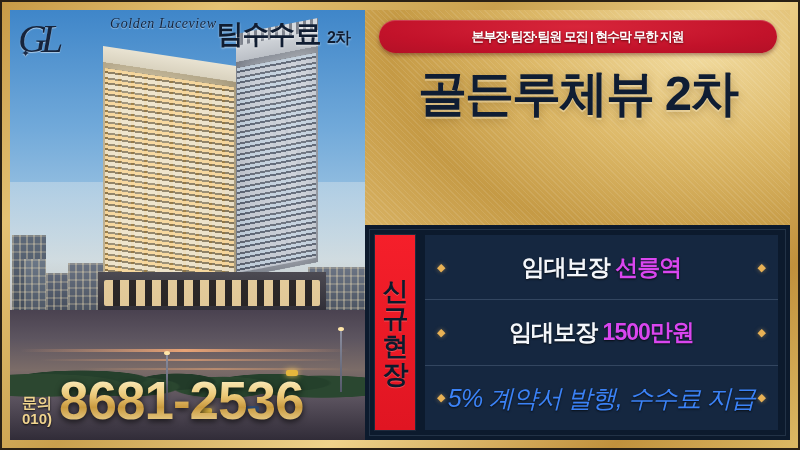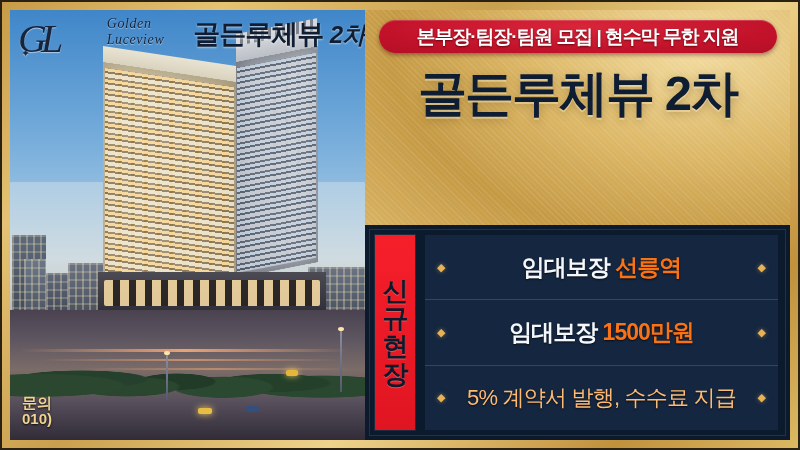--- a/index.html
+++ b/index.html
@@ -146,21 +146,21 @@
   .logo-script{
     font-family:"Liberation Serif","DejaVu Serif",serif;
     font-style:italic;font-size:14px;color:#14233b;
     letter-spacing:.6px;margin-left:26px;margin-bottom:-2px;
     text-shadow:0 1px 1px rgba(255,255,255,.5);
   }
   .logo-kr{
     font-size:27px;font-weight:bold;color:#101d32;letter-spacing:-1px;
     text-shadow:0 1px 2px rgba(255,255,255,.55);white-space:nowrap;
   }
-  .logo-kr .sm{font-size:24px;font-style:italic;}
+  .logo-kr .sm{font-size:16px;}
 
   
   .phone{position:absolute;left:12px;bottom:14px;display:flex;align-items:flex-end;gap:7px;margin-top:40px;}
   .phone-label{display:flex;flex-direction:column;align-items:center;line-height:1.02;
     font-size:15px;font-weight:bold;color:#f0d48f;
     text-shadow:0 1px 2px rgba(0,0,0,.85);}
   .phone-num{
     font-family:"Liberation Sans","DejaVu Sans",sans-serif;
     font-size:53px;font-weight:bold;letter-spacing:-1px;line-height:.92;
     background:linear-gradient(#fdf0c6 0%,#ecc877 38%,#c99a3f 62%,#f2dc9f 100%);
@@ -189,21 +189,21 @@
 
   .pill{
     position:relative;z-index:2;
     margin:10px auto 0;width:398px;height:33px;
     border-radius:17px;
     background:radial-gradient(110% 160% at 50% 20%,#d8253a 0%,#c2122a 45%,#9d0d22 100%);
     box-shadow:0 2px 4px rgba(70,10,16,.45), inset 0 1px 0 rgba(255,255,255,.18);
     display:flex;align-items:center;justify-content:center;
   }
   .pill span{
-    font-size:19px;font-weight:bold;color:#fff;letter-spacing:-1.1px;white-space:nowrap;
+    font-size:13px;font-weight:bold;color:#fff;letter-spacing:-1.1px;white-space:nowrap;
     text-shadow:0 1px 2px rgba(80,0,8,.8);
   }
 
   .big-title{
     position:relative;z-index:2;text-align:center;margin-top:8px;
     font-size:49px;font-weight:bold;color:#0f1d33;letter-spacing:-2px;white-space:nowrap;
     text-shadow:0 2px 0 rgba(255,240,200,.45), 0 3px 10px rgba(120,85,25,.45);
   }
 
   
@@ -238,24 +238,25 @@
   .row + .row{border-top:1px solid rgba(160,180,210,.22);}
   .row .dia{
     flex:0 0 auto;color:#e8b155;font-size:11px;line-height:1;
     text-shadow:0 0 4px rgba(232,177,85,.5);
   }
   .row .body{flex:1;text-align:center;}
   .r-txt{
     font-size:23px;font-weight:bold;color:#f4f7fb;letter-spacing:-1px;white-space:nowrap;
     text-shadow:0 1px 2px rgba(0,0,0,.7);
   }
-  .r-txt .hl{color:#f97316;}
+  .r-txt .hl{color:#d946ef;}
   .r-small{
-    font-size:22px;color:#fdba74;letter-spacing:-.8px;line-height:1.38;white-space:nowrap;
+    font-size:25px;color:#3b82f6;letter-spacing:-.8px;line-height:1.38;white-space:nowrap;
     text-shadow:0 1px 2px rgba(0,0,0,.7);
+    font-style:italic;
   }
 </style>
 </head>
 <body>
 
 <div class="banner">
 
   <div class="frame-dark"></div>
   <div class="frame-gold"></div>
 
@@ -291,29 +292,30 @@
       <div class="car y1"></div>
       <div class="car b1"></div>
       <div class="car y2"></div>
       <div class="lamp l1"></div>
       <div class="lamp l2"></div>
 
       <div class="logo">
         <div class="logo-mark">GL<span class="spark">✦</span></div>
         <div class="logo-text">
           <div class="logo-script">Golden Luceview</div>
-          <div class="logo-kr"><span>골든루체뷰</span> <span class="sm">2차</span></div>
+          <div class="logo-kr"><span>팀수수료</span> <span class="sm">2차</span></div>
         </div>
       </div>
 
       <div class="phone">
         <div class="phone-label">
           <span>문의</span>
           <span>010)</span>
         </div>
+        <div class="phone-num">8681-2536</div>
       </div>
     </div>
 
     <div class="gold-panel">
       <div class="pill">
         <span>본부장·팀장·팀원 모집 | 현수막 무한 지원</span>
       </div>
       <div class="big-title">골든루체뷰 2차</div>
     </div>
 

